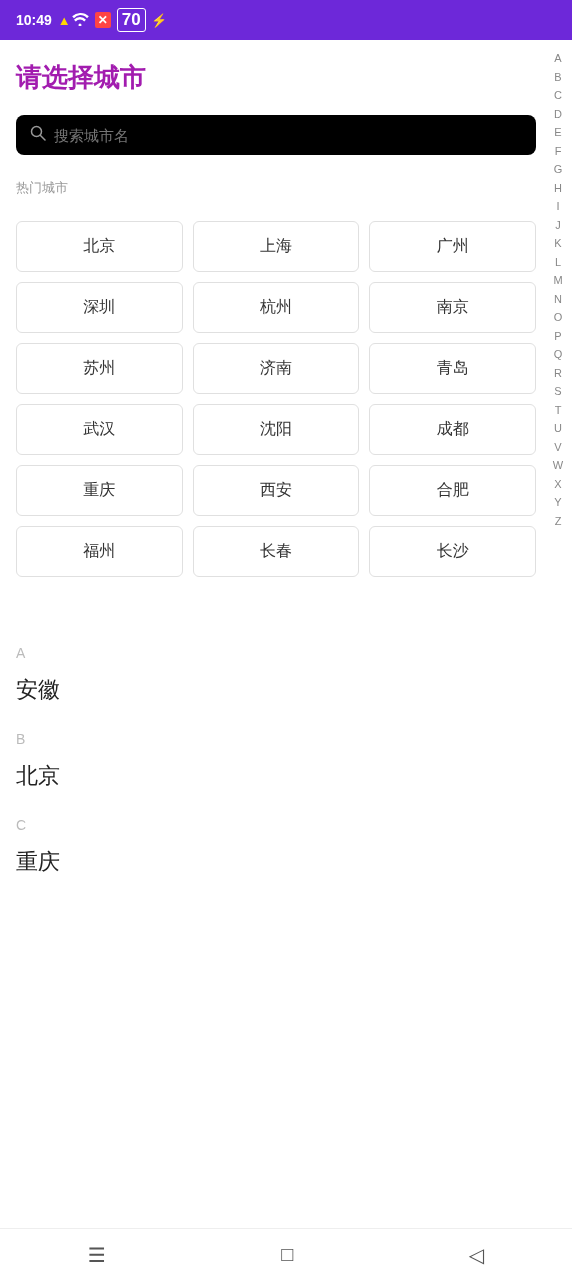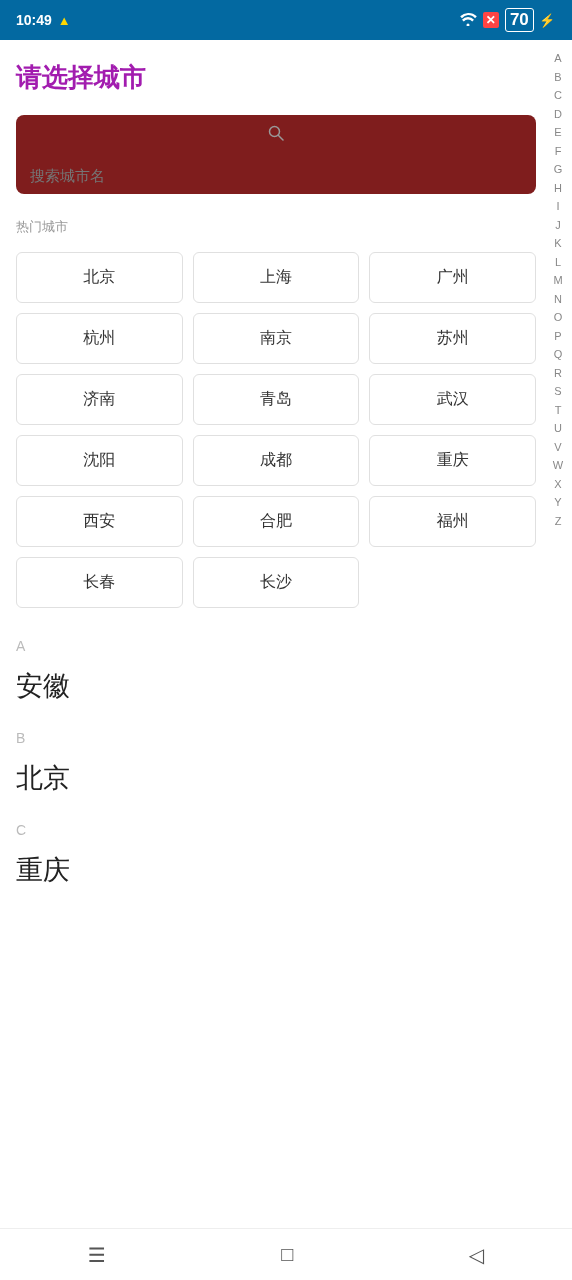--- a/index.html
+++ b/index.html
@@ -7,25 +7,25 @@
     body {
       width: 572px;
       min-height: 1280px;
       background: #fff;
       font-family: "PingFang SC", "Hiragino Sans GB", "Microsoft YaHei", sans-serif;
       position: relative;
     }
 
     
     .status-bar {
-      background: #0369a1;
+      background: #6d28d9;
       height: 40px;
       display: flex;
       align-items: center;
-      justify-content: space-between;
+      justify-content: flex-start;
       padding: 0 16px;
       color: white;
       font-size: 14px;
       font-weight: 600;
     }
     .status-bar-left { display: flex; align-items: center; gap: 6px; }
     .status-bar-right { display: flex; align-items: center; gap: 6px; }
     .warning-icon { color: #FFD700; font-size: 13px; }
 
     
@@ -36,39 +36,38 @@
 
     .page-title {
       font-size: 26px;
       font-weight: 600;
       color: #a21caf;
       margin-bottom: 20px;
     }
 
     
     .search-box {
-      background: #7f1d1d;
+      background: #000000;
       border-radius: 8px;
       display: flex;
       align-items: center;
       padding: 10px 14px;
       margin-bottom: 24px;
-      gap: 22px;
-      flex-direction: column;
+      gap: 8px;
     }
     .search-icon-wrap {
       color: #999;
       font-size: 16px;
     }
 
     
     .section-label {
       font-size: 13px;
       color: #999;
-      margin-bottom: 16px;
+      margin-bottom: 24px;
     }
 
     
     .city-grid {
       display: grid;
       grid-template-columns: repeat(3, 1fr);
       gap: 10px;
       margin-bottom: 30px;
     }
     .city-cell {
@@ -87,21 +86,21 @@
     .alpha-section {
       margin-bottom: 8px;
     }
     .alpha-letter {
       font-size: 14px;
       color: #bbb;
       margin-bottom: 4px;
       margin-top: 16px;
     }
     .alpha-city {
-      font-size: 27px;
+      font-size: 22px;
       font-weight: 500;
       color: #222;
       padding: 10px 0;
       cursor: pointer;
     }
 
     
     .alpha-sidebar {
       position: fixed;
       right: 0;
@@ -210,20 +209,21 @@
     </span>
     <input type="text" style="border: none; background: transparent; outline: none; font-size: 15px; color: rgb(153, 153, 153); width: 100%;" placeholder="搜索城市名">
   </div>
 
   <div class="section-label">热门城市</div>
 
   <div class="city-grid" id="city-grid">
   <div class="city-cell">北京</div>
       <div class="city-cell">上海</div>
       <div class="city-cell">广州</div>
+      <div class="city-cell">深圳</div>
       <div class="city-cell">杭州</div>
       <div class="city-cell">南京</div>
       <div class="city-cell">苏州</div>
       <div class="city-cell">济南</div>
       <div class="city-cell">青岛</div>
       <div class="city-cell">武汉</div>
       <div class="city-cell">沈阳</div>
       <div class="city-cell">成都</div>
       <div class="city-cell">重庆</div>
       <div class="city-cell">西安</div>

